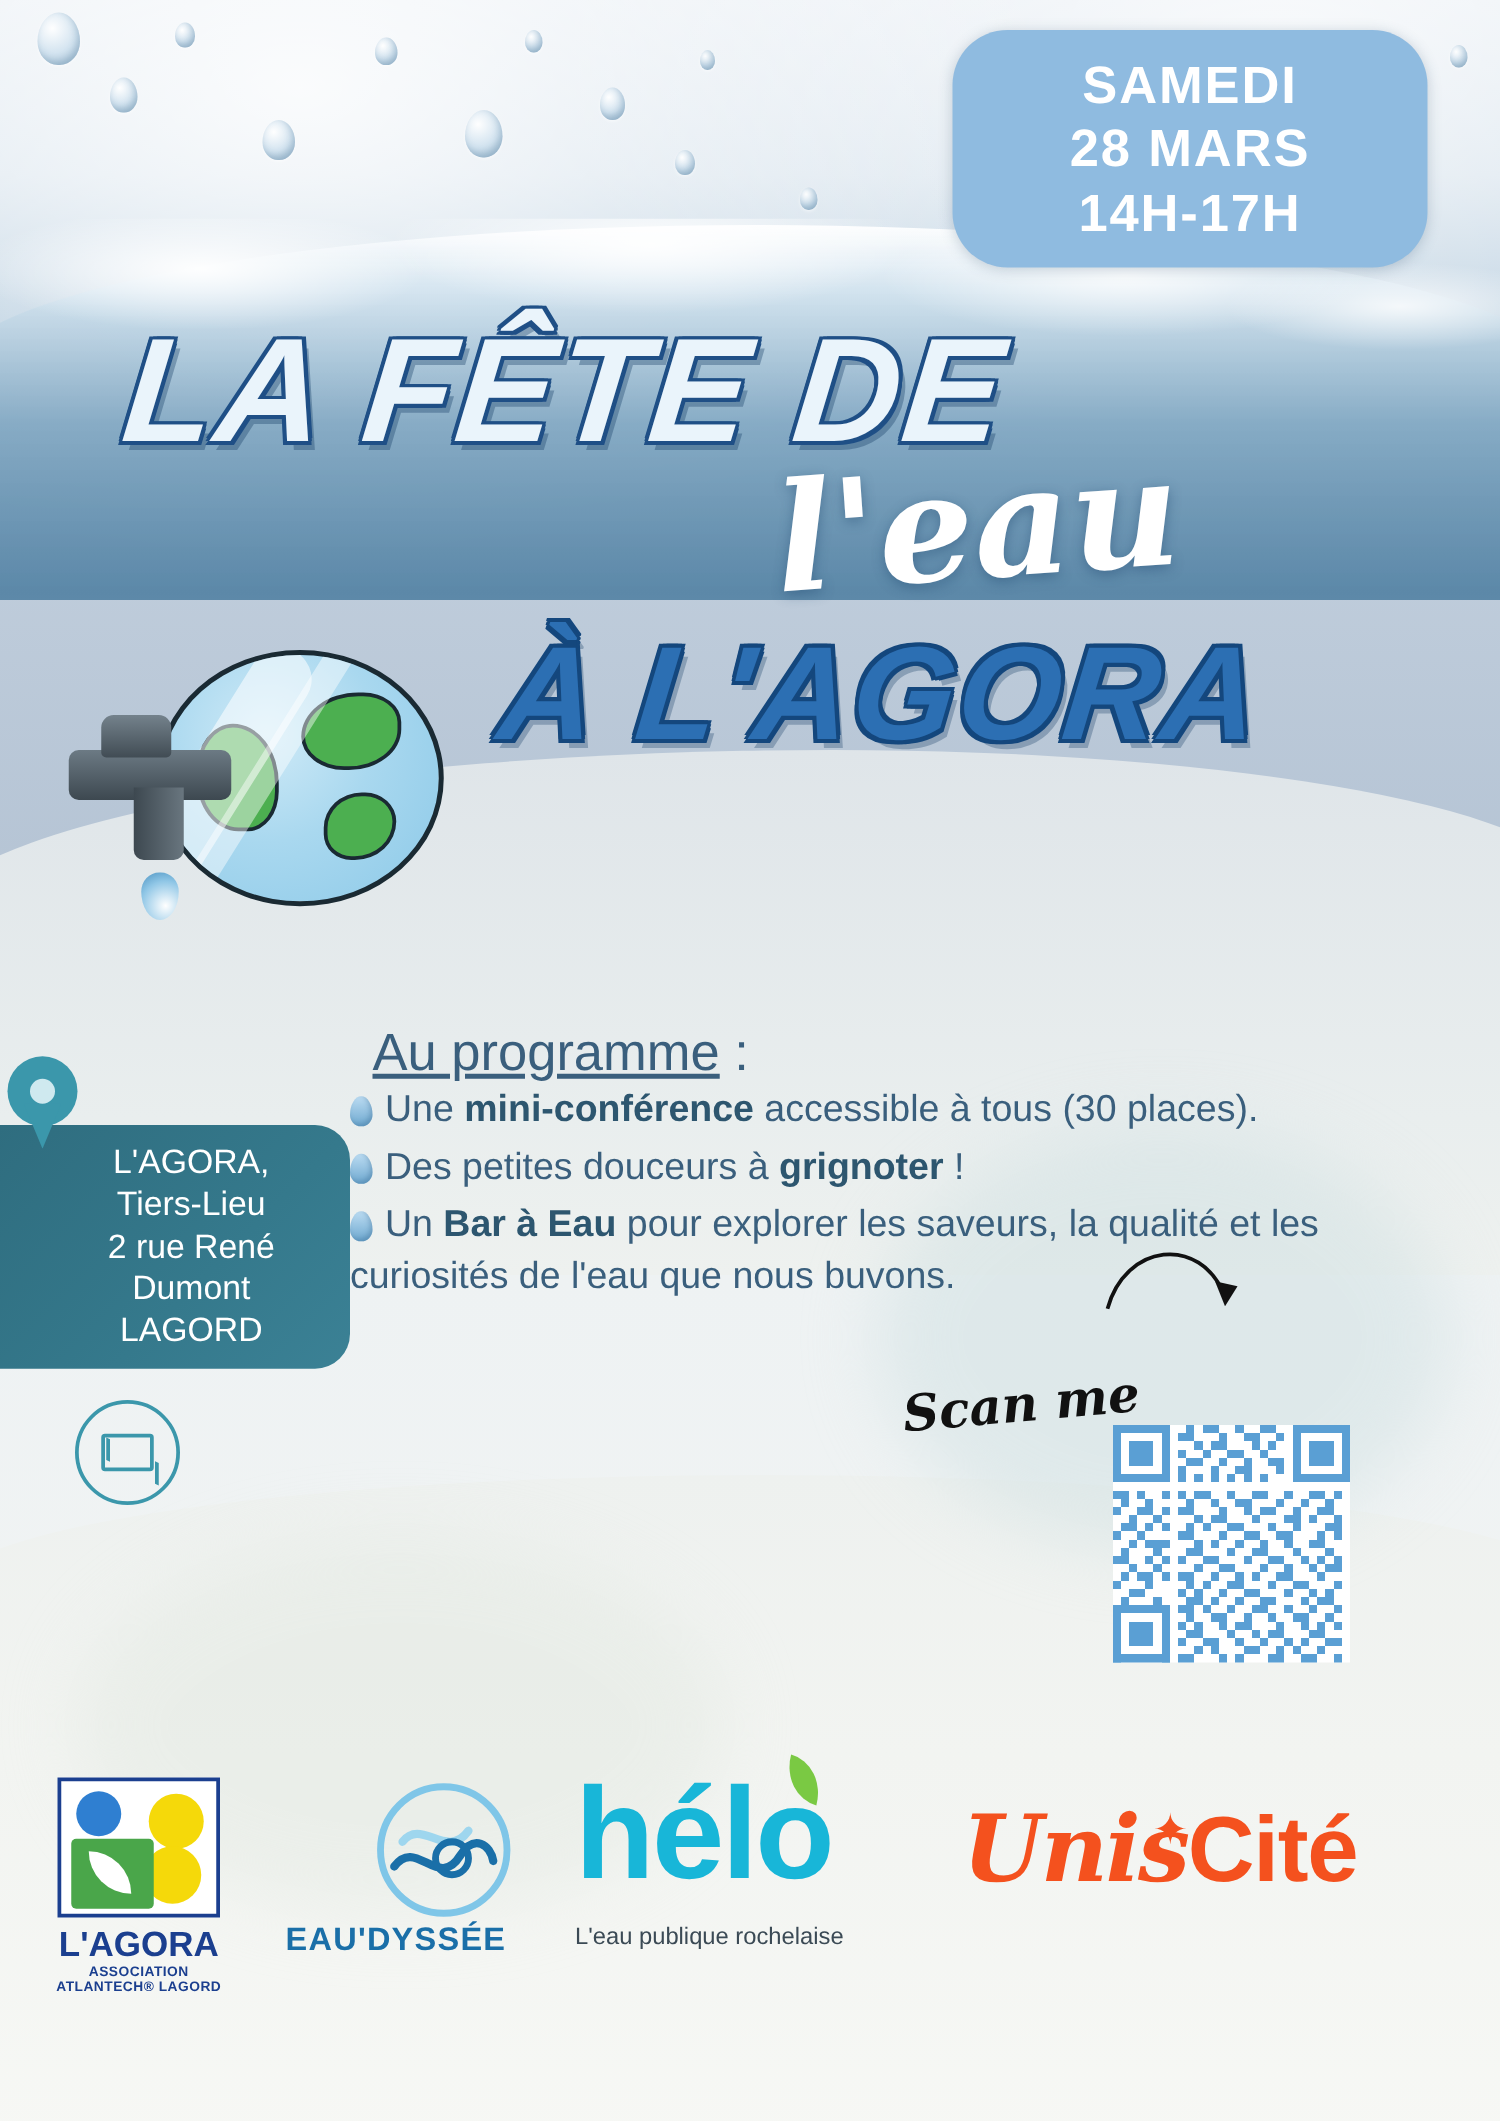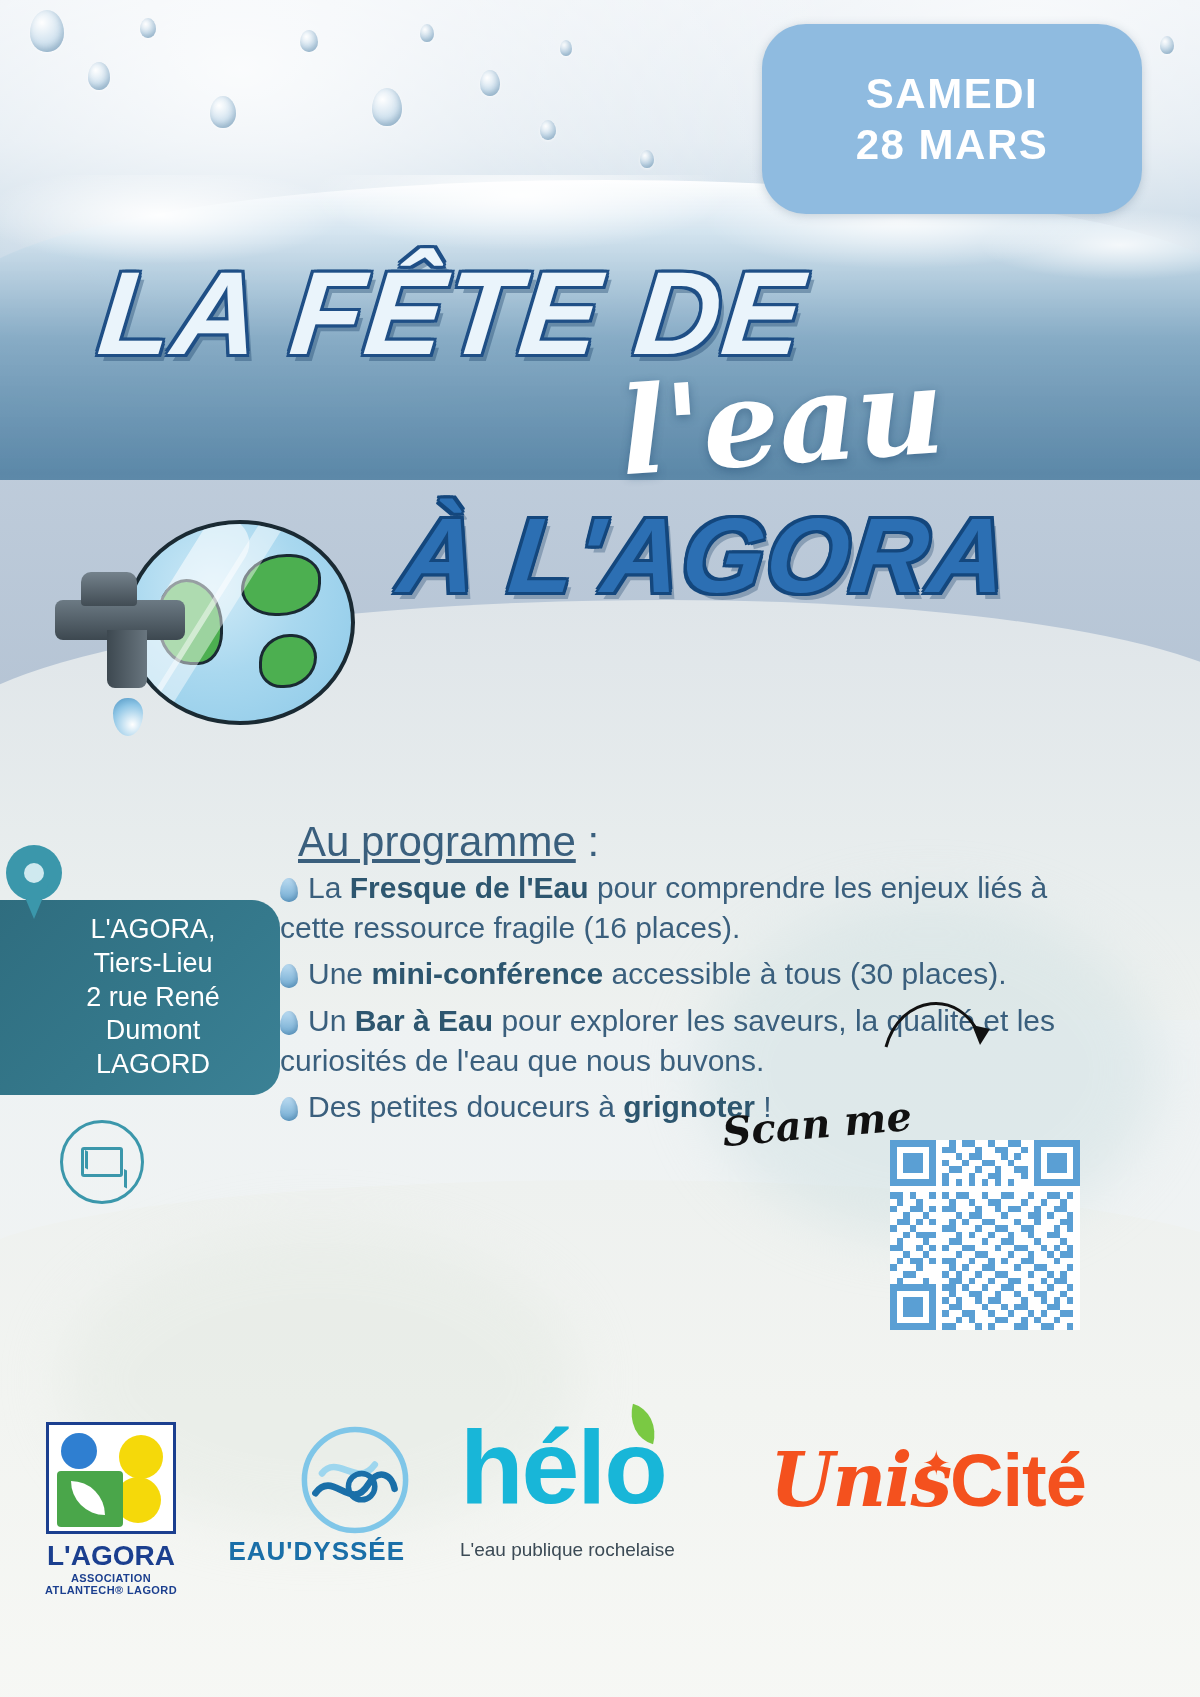--- a/index.html
+++ b/index.html
@@ -298,20 +298,21 @@
 
   <div class="band-blue"></div>
   <div class="band-light"></div>
   <div class="band-bottom"></div>
   <div class="wash" style="left:700px; top:900px; width:460px; height:340px; background:#cfe0e2;"></div>
   <div class="wash" style="left:60px; top:1230px; width:520px; height:300px; background:#e3e9e2;"></div>
 
   <div class="date-badge">
     <div>SAMEDI</div>
     <div>28 MARS</div>
+    <div>14H-17H</div>
   </div>
 
   <div class="title-1">LA FÊTE DE</div>
   <div class="title-script">l'eau</div>
   <div class="title-2">À L'AGORA</div>
 
   <div class="globe-wrap">
     <div class="globe">
       <div class="continent c1"></div>
       <div class="continent c2"></div>
@@ -324,30 +325,27 @@
     <div class="tap-neck"></div>
     <div class="tap-drop"></div>
   </div>
 
   <div class="programme-title">
     <u>Au programme</u><span> :</span>
   </div>
 
   <div class="programme">
     <div class="prog-line">
-      <span class="wdrop"></span><span>La </span><b>Fresque de l'Eau</b><span> pour comprendre les enjeux liés à cette ressource fragile (16 places).</span>
+      <span class="wdrop"></span><span>Une </span><b>mini-conférence</b><span> accessible à tous (30 places).</span>
     </div>
     <div class="prog-line">
-      <span class="wdrop"></span><span>Une </span><b>mini-conférence</b><span> accessible à tous (30 places).</span>
+      <span class="wdrop"></span><span>Des petites douceurs à </span><b>grignoter</b><span> !</span>
     </div>
     <div class="prog-line">
       <span class="wdrop"></span><span>Un </span><b>Bar à Eau</b><span> pour explorer les saveurs, la qualité et les curiosités de l'eau que nous buvons.</span>
-    </div>
-    <div class="prog-line">
-      <span class="wdrop"></span><span>Des petites douceurs à </span><b>grignoter</b><span> !</span>
     </div>
   </div>
 
   <svg class="arrow-curve" width="120" height="90" viewBox="0 0 120 90">
     <path d="M6 62 C 20 10, 80 2, 100 52" fill="none" stroke="#111" stroke-width="3"></path>
     <path d="M100 60 L 92 40 L 110 44 Z" fill="#111"></path>
   </svg>
 
   <div class="loc-pill">
     <div class="loc-text">

